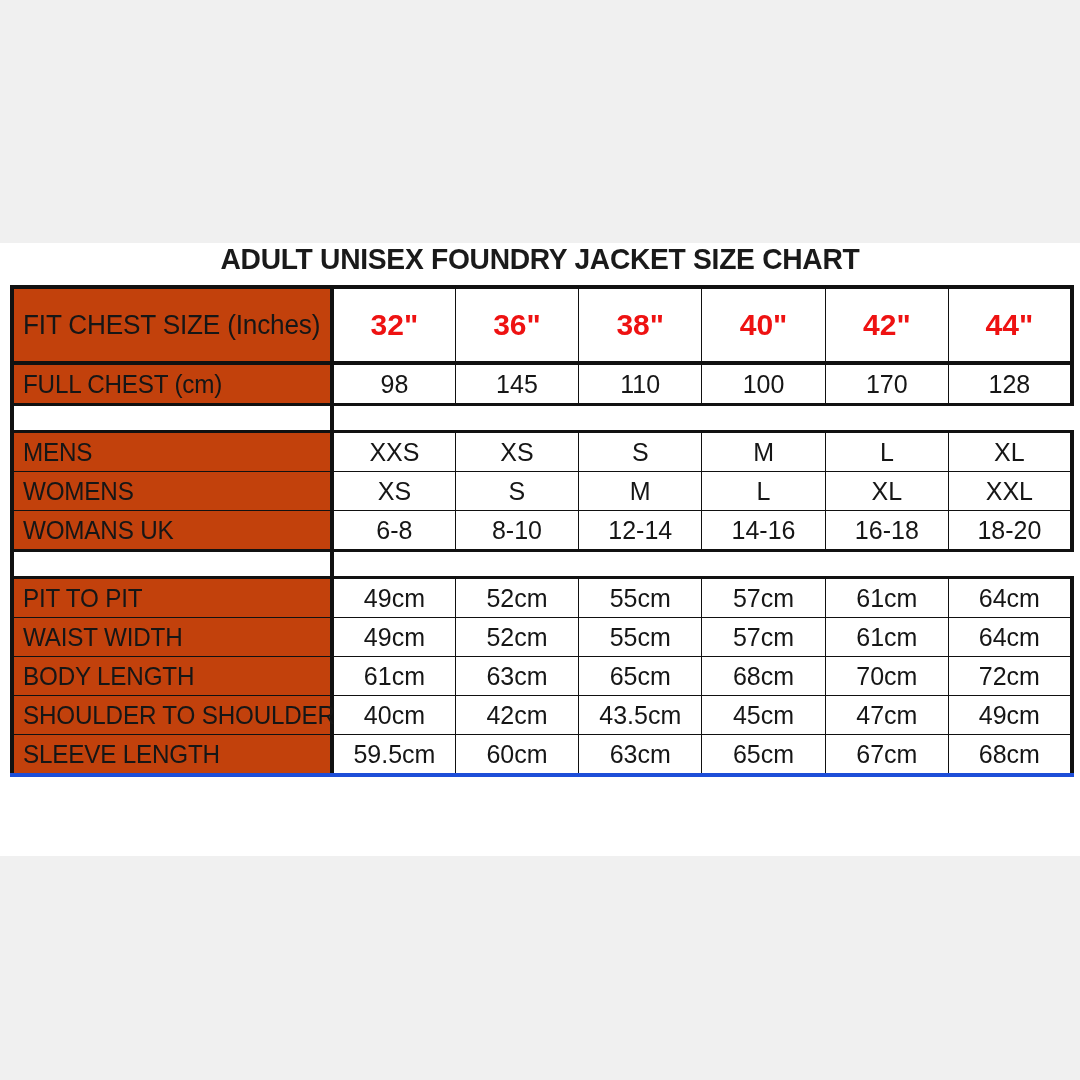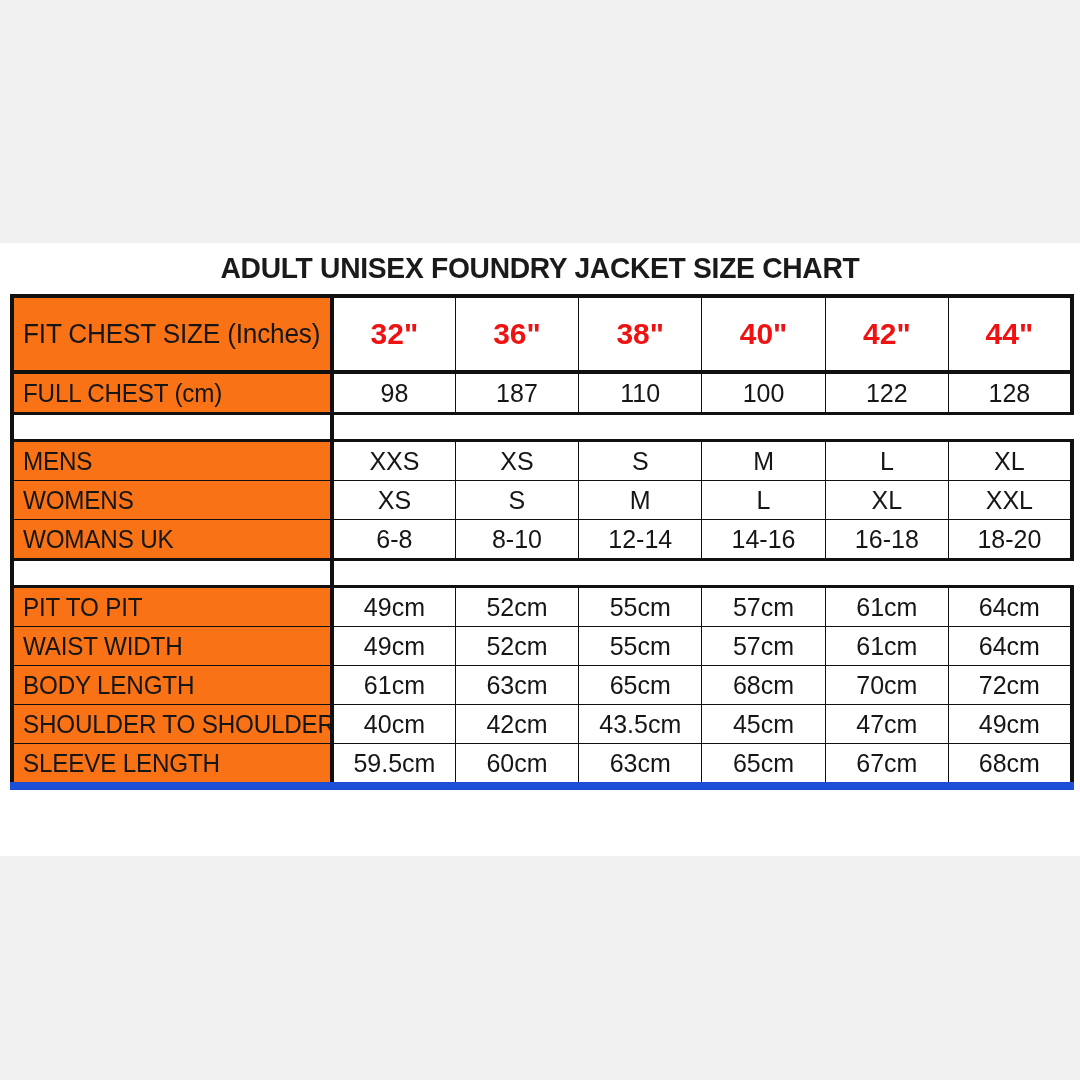--- a/index.html
+++ b/index.html
@@ -21,21 +21,21 @@
     left: 0;
     top: 243px;
     width: 1080px;
     height: 613px;
     background: #ffffff;
   }
 
   #chart-wrap {
     position: absolute;
     left: 0;
-    top: 243px;
+    top: 234px;
     width: 1080px;
   }
 
   #chart-title {
     text-align: center;
     font-size: 30px;
     font-weight: bold;
     color: #1a1a1a;
     letter-spacing: -0.3px;
     padding-top: 8px;
@@ -65,21 +65,21 @@
     font-size: 25px;
     font-family: "Liberation Sans", sans-serif;
     padding: 0;
     height: 38px;
     line-height: 1.05;
     white-space: nowrap;
   }
 
   
   #size-table td.label {
-    background: #f97316;
+    background: #c2410c;
     text-align: left;
     padding-left: 9px;
     border-right: 4px solid #111111;
     font-size: 25px;
     letter-spacing: -0.2px;
   }
   #size-table td.label span { display: inline-block; transform: scaleX(0.97); transform-origin: left center; }
 
   
   #size-table tr.header-row td { height: 72px; }
@@ -106,21 +106,21 @@
   }
   #size-table tr.spacer-row td.label {
     background: #ffffff;
   }
   #size-table tr.spacer-row td.spacer-merge {
     border-left: none;
     border-right: none;
   }
 
   
-  #size-table tr:last-child td { border-bottom: 8px solid #1d4ed8; }
+  #size-table tr:last-child td { border-bottom: 4px solid #1d4ed8; }
   #size-table td:first-child { border-left: 4px solid #111111; }
   #size-table td:last-child  { border-right: 4px solid #111111; }
 
   .data-cell { background: #ffffff; }
 </style>
 </head>
 <body>
 
 <div id="white-band"></div>
 
@@ -144,24 +144,24 @@
           <td class="size-val">32"</td>
           <td class="size-val">36"</td>
           <td class="size-val">38"</td>
           <td class="size-val">40"</td>
           <td class="size-val">42"</td>
           <td class="size-val">44"</td>
         </tr>
         <tr class="data-row">
           <td class="label"><span>FULL CHEST (cm)</span></td>
           <td class="data-cell">98</td>
-          <td class="data-cell">187</td>
+          <td class="data-cell">145</td>
           <td class="data-cell">110</td>
           <td class="data-cell">100</td>
-          <td class="data-cell">122</td>
+          <td class="data-cell">170</td>
           <td class="data-cell">128</td>
         </tr>
         <tr class="spacer-row">
           <td class="label"></td>
           <td colspan="6" class="spacer-merge"></td>
         </tr>
         <tr class="data-row">
           <td class="label"><span>MENS</span></td>
           <td class="data-cell">XXS</td>
           <td class="data-cell">XS</td>

